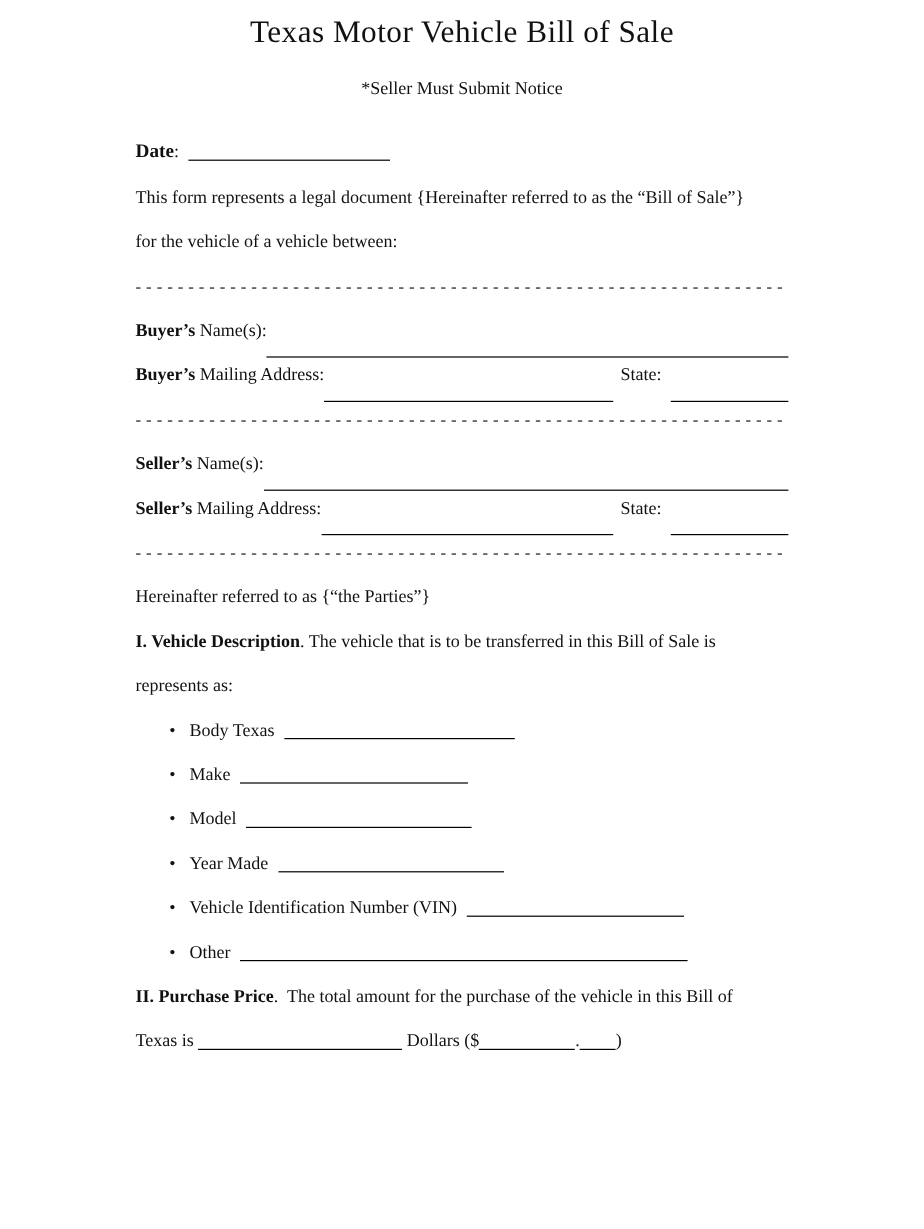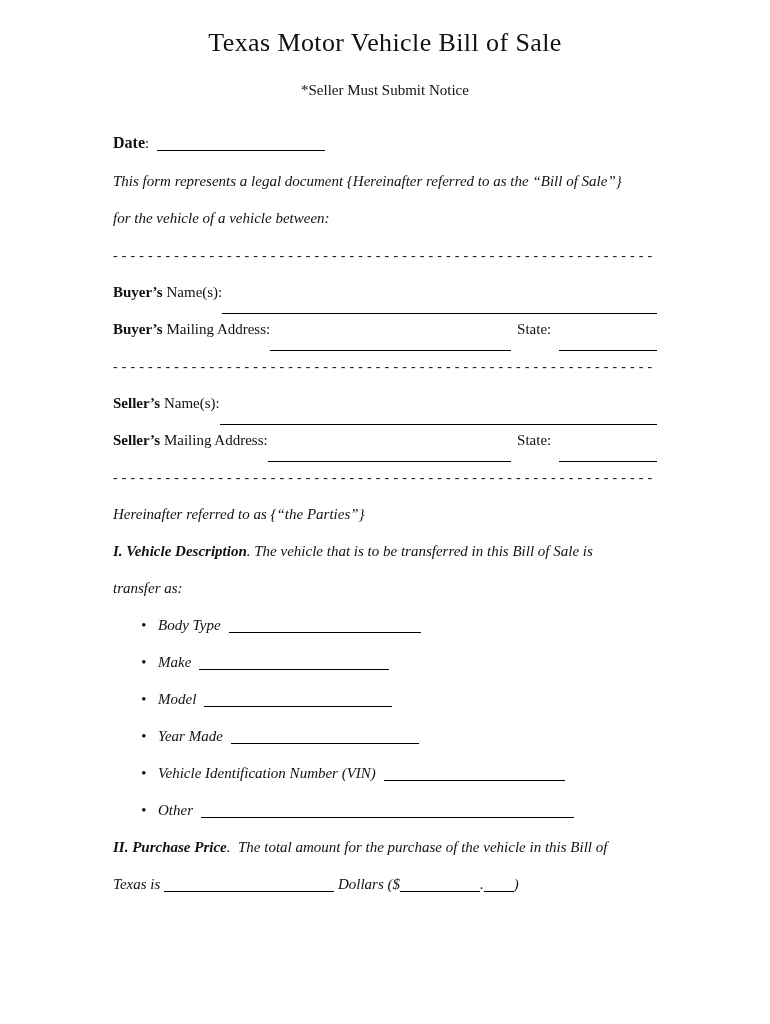--- a/index.html
+++ b/index.html
@@ -7,21 +7,21 @@
     position:relative;
     width:770px; height:1024px;
     background:#ffffff;
     overflow:hidden;
     font-family:"Liberation Serif","DejaVu Serif",serif;
     color:#111111;
     font-size:15px;
   }
   .content { margin:0 113px; width:544px; }
   .title {
-    margin-top:26px;
+    margin-top:10px;
     text-align:center;
     font-size:26px;
     letter-spacing:0.4px;
     line-height:34px;
     white-space:nowrap;
   }
   .subtitle {
     text-align:center;
     font-size:15px;
     line-height:20px;
@@ -33,21 +33,20 @@
     line-height:21px;
     white-space:nowrap;
   }
   .date-line .lbl { font-weight:bold; font-size:16px; }
   .flow { margin-top:9px; }
   .line {
     line-height:37px;
     height:37px;
     white-space:nowrap;
     overflow:hidden;
-    font-style:italic;
   }
   .fieldline {
     display:flex;
     align-items:flex-end;
     line-height:37px;
     height:37px;
   }
   .fieldline span { white-space:pre; }
   .b { font-weight:bold; }
   .blank {
@@ -128,23 +127,23 @@
           <span class="blank fill"></span>
           <span class="state-lbl">State: </span>
           <span class="blank state-blank"></span>
         </div>
 
       <div class="line divider">- - - - - - - - - - - - - - - - - - - - - - - - - - - - - - - - - - - - - - - - - - - - - - - - - - - - - - - - - - - - - -</div>
 
       <div class="line">Hereinafter referred to as {“the Parties”}</div>
 
       <div class="line"><span class="b">I. Vehicle Description</span><span style="white-space:pre;">. The vehicle that is to be transferred in this Bill of Sale is</span></div>
-      <div class="line">transfer as:</div>
+      <div class="line">represents as:</div>
 
-      <div class="line bullet"><span>Body Type</span><span class="blank w192"></span></div>
+      <div class="line bullet"><span>Body Texas</span><span class="blank w192"></span></div>
       <div class="line bullet"><span>Make</span><span class="blank w190"></span></div>
       <div class="line bullet"><span>Model</span><span class="blank w188"></span></div>
       <div class="line bullet"><span>Year Made</span><span class="blank w188"></span></div>
       <div class="line bullet"><span>Vehicle Identification Number (VIN)</span><span class="blank w181"></span></div>
       <div class="line bullet"><span>Other</span><span class="blank w373"></span></div>
 
       <div class="line"><span class="b">II. Purchase Price</span><span style="white-space:pre;">.&nbsp; The total amount for the purchase of the vehicle in this Bill of</span></div>
       <div class="line"><span style="white-space:pre;">Texas is </span><span class="blank w170"></span><span style="white-space:pre;margin-top:31px;"> Dollars ($</span><span class="blank w80"></span><span>.</span><span class="blank w30"></span><span>)</span></div>
     </div>
   </div>

